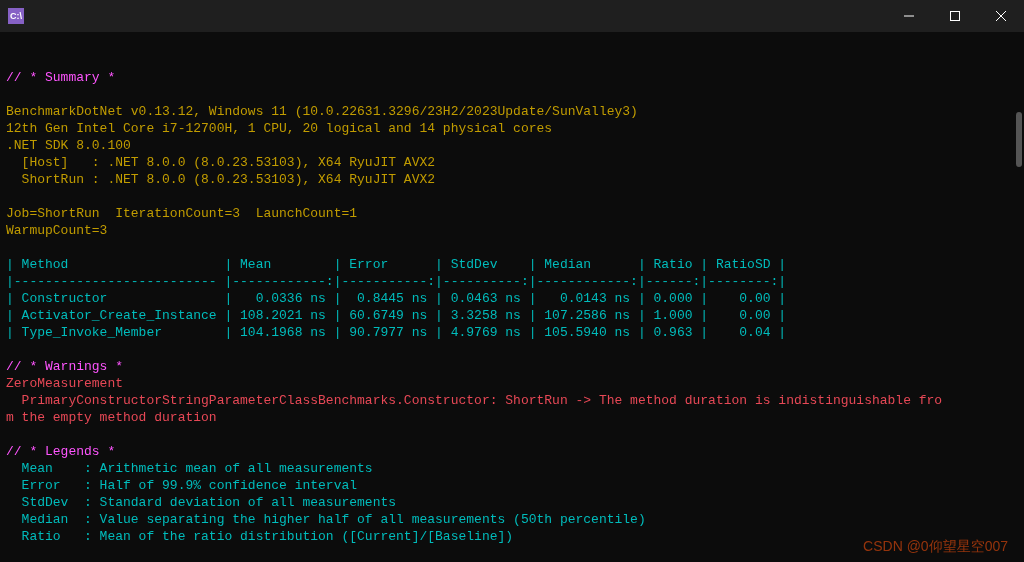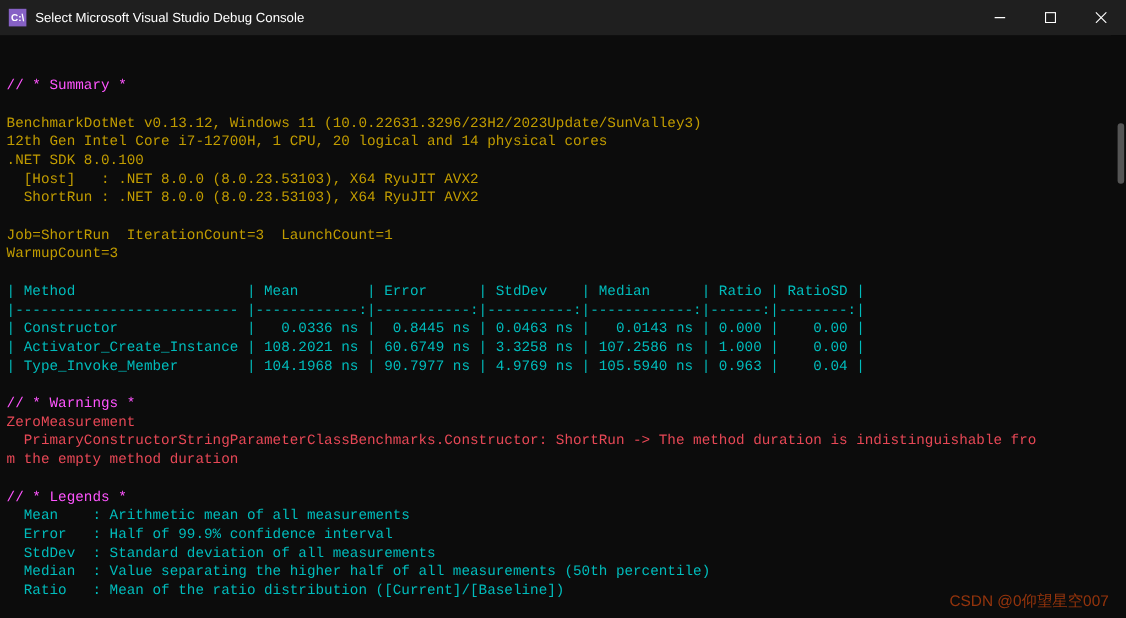--- a/index.html
+++ b/index.html
@@ -84,21 +84,20 @@
   font-family: sans-serif;
   font-size: 14px;
   opacity: 0.75;
 }
 </style>
 </head>
 <body>
 
 <div class="titlebar">
   <div class="app-icon">C:\</div>
-  <span>Select Microsoft Visual Studio Debug Console</span>
   <div class="win-controls">
     <div class="win-btn">
       <svg width="10" height="10">
           <line x1="0" y1="5" x2="10" y2="5"></line>
         </svg>
     </div>
     <div class="win-btn">
       <svg width="10" height="10">
           <rect x="0.5" y="0.5" width="9" height="9"></rect>
         </svg>

